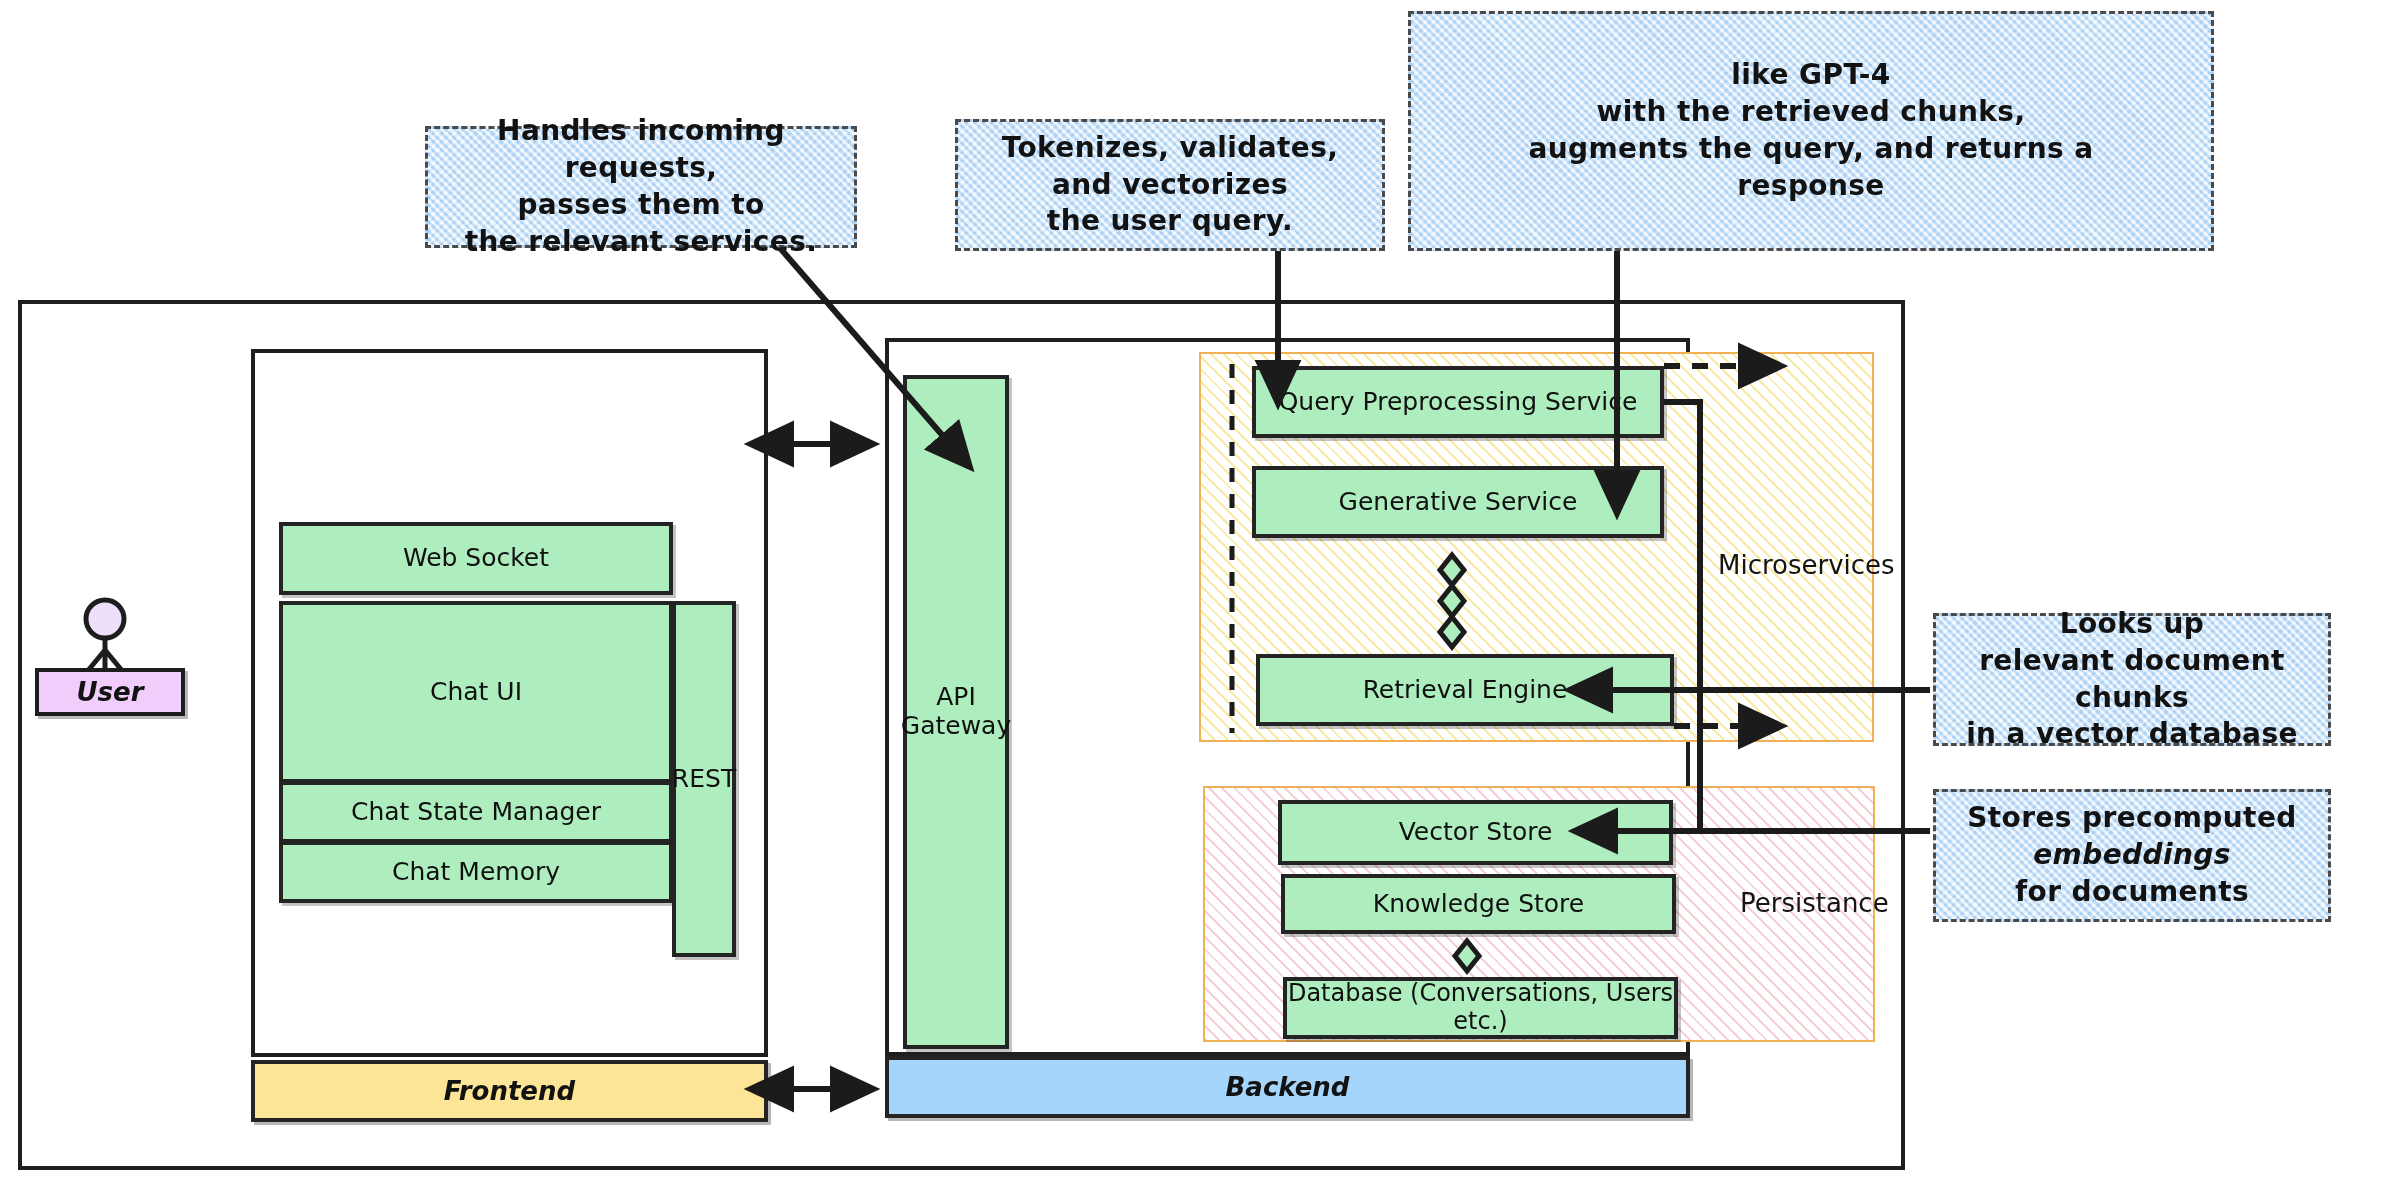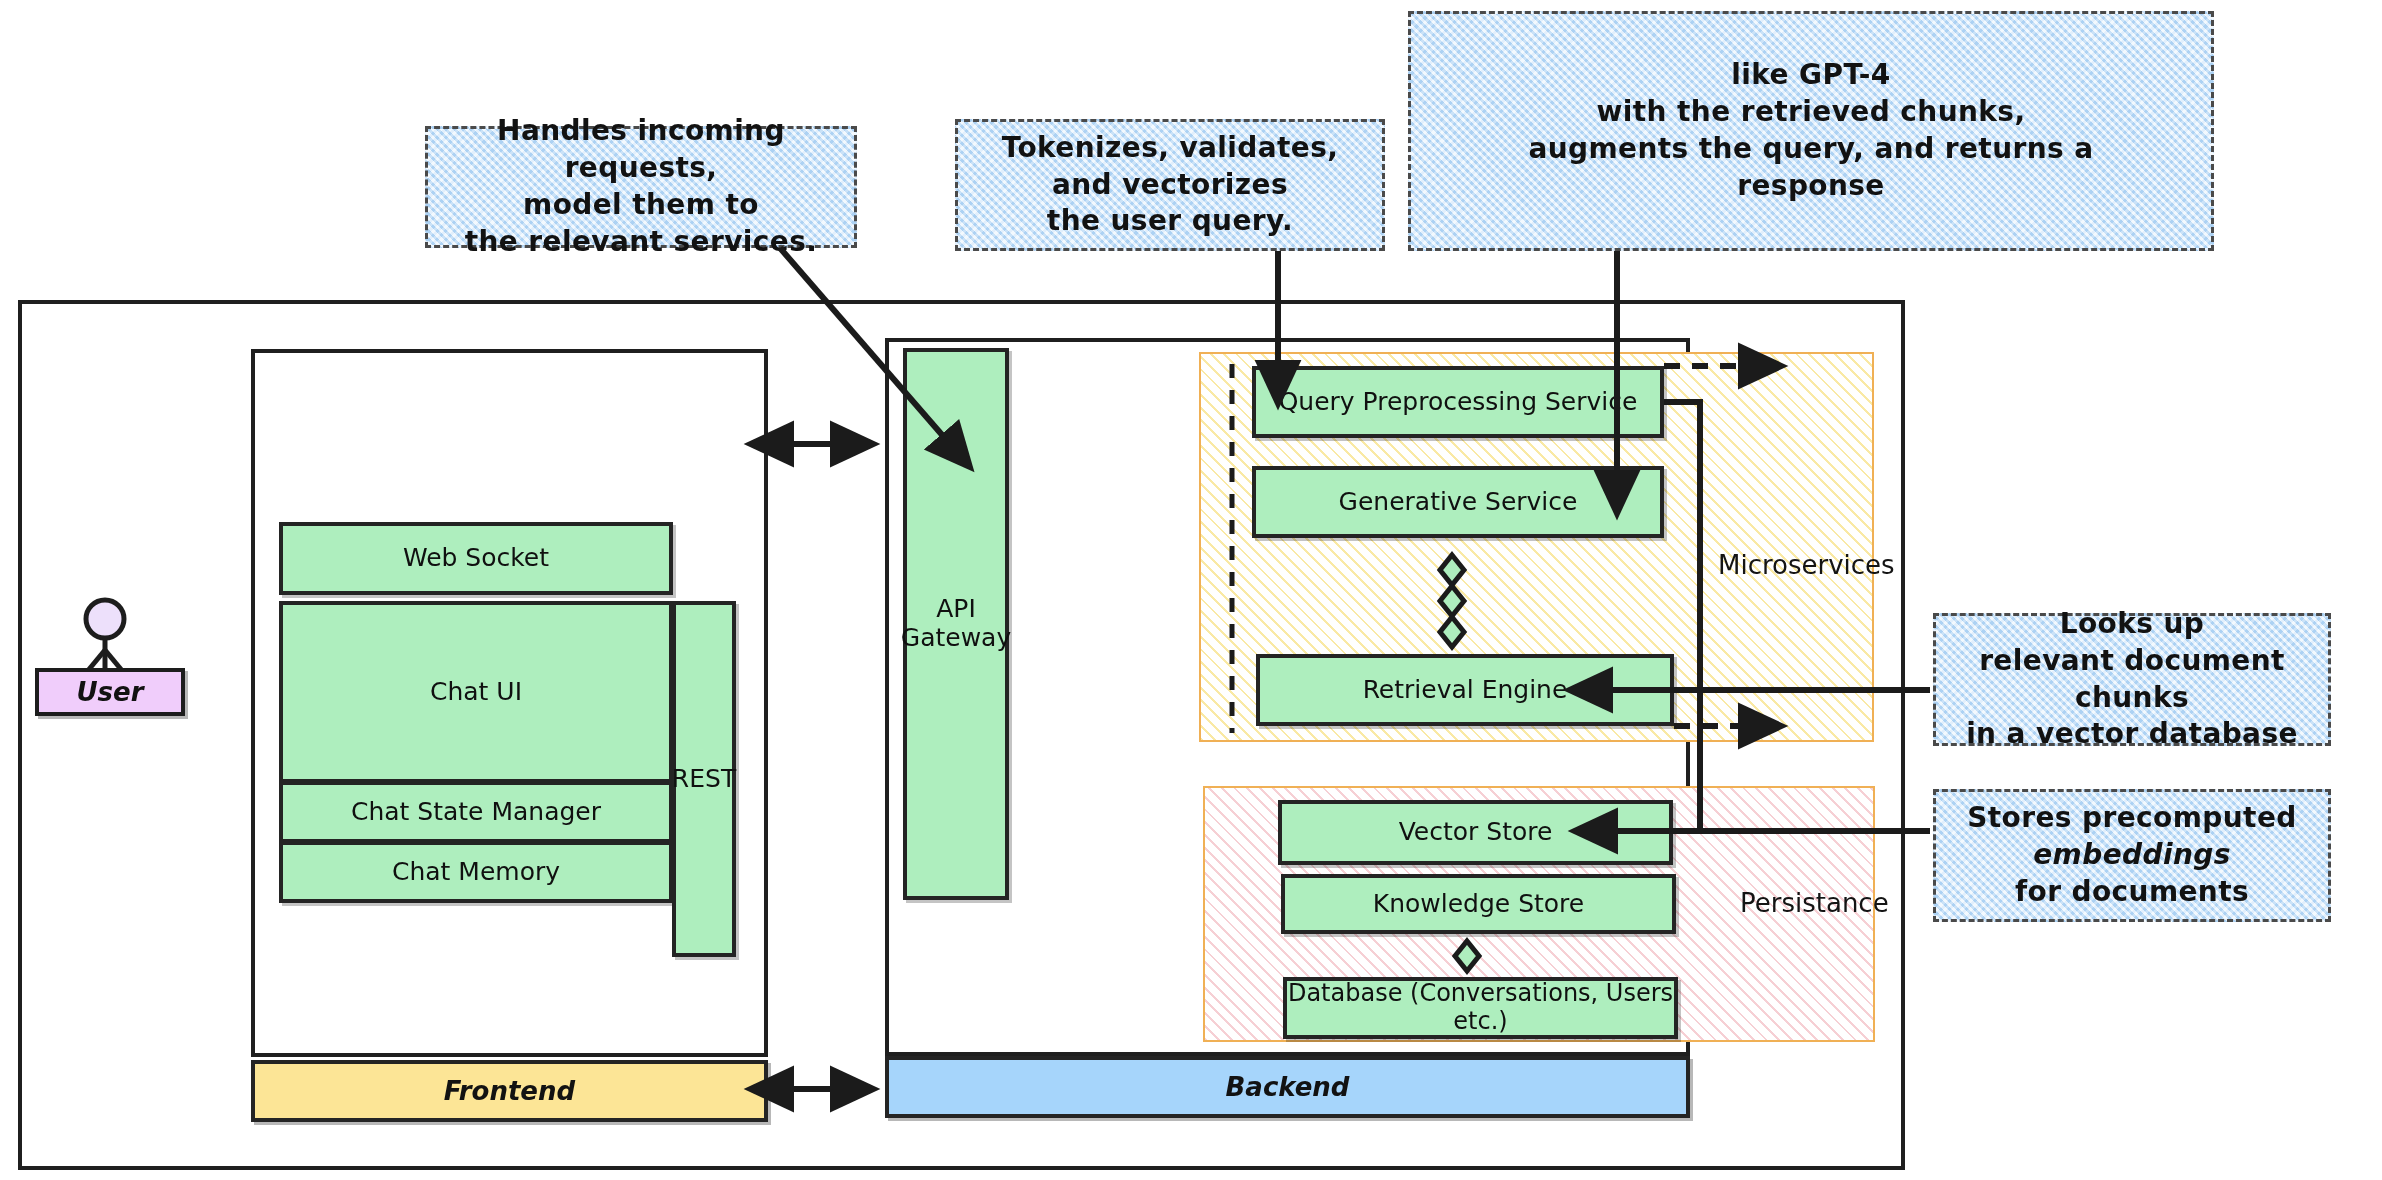--- a/index.html
+++ b/index.html
@@ -108,21 +108,21 @@
   <div class="abs greenbox" style="left:279px;top:841px;width:394px;height:62px;">
     <span>Chat Memory</span>
   </div>
 
   <div class="abs greenbox" style="left:672px;top:601px;width:64px;height:356px;">
     <span>REST</span>
   </div>
 
   <div class="abs frame" style="left:885px;top:338px;width:805px;height:718px;"></div>
 
-  <div class="abs greenbox" style="left:903px;top:348px;width:106px;height:552px;flex-direction:column;">
+  <div class="abs greenbox" style="left:903px;top:375px;width:106px;height:674px;flex-direction:column;">
     <span>API</span>
     <span>Gateway</span>
   </div>
 
   <div class="abs group-ms" style="left:1199px;top:352px;width:675px;height:390px;"></div>
   <div class="group-label" style="left:1718px;top:550px;">Microservices</div>
 
   <div class="abs greenbox" style="left:1252px;top:366px;width:412px;height:72px;">
     <span>Query Preprocessing Service</span>
   </div>
@@ -154,21 +154,21 @@
     <span class="hand">Frontend</span>
   </div>
 
   <div class="abs layerbar layer-back" style="left:885px;top:1056px;width:805px;height:62px;">
     <span class="hand">Backend</span>
   </div>
 
   <div class="abs note" style="left:425px;top:126px;width:432px;height:122px;">
     <span>
       <span style="display: block;">Handles incoming requests,</span>
-      <span style="display: block;">model them to</span>
+      <span style="display: block;">passes them to</span>
       <span style="display: block;">the relevant services.</span>
     </span>
   </div>
 
   <div class="abs note" style="left:955px;top:119px;width:430px;height:132px;">
     <span>
       <span style="display: block;">Tokenizes, validates,</span>
       <span style="display: block;">and vectorizes</span>
       <span style="display: block;">the user query.</span>
     </span>

